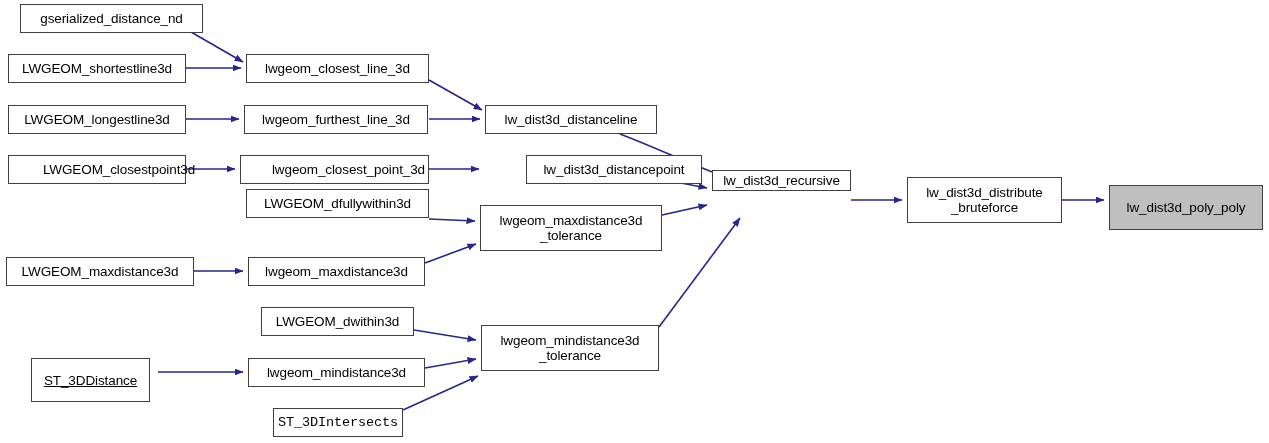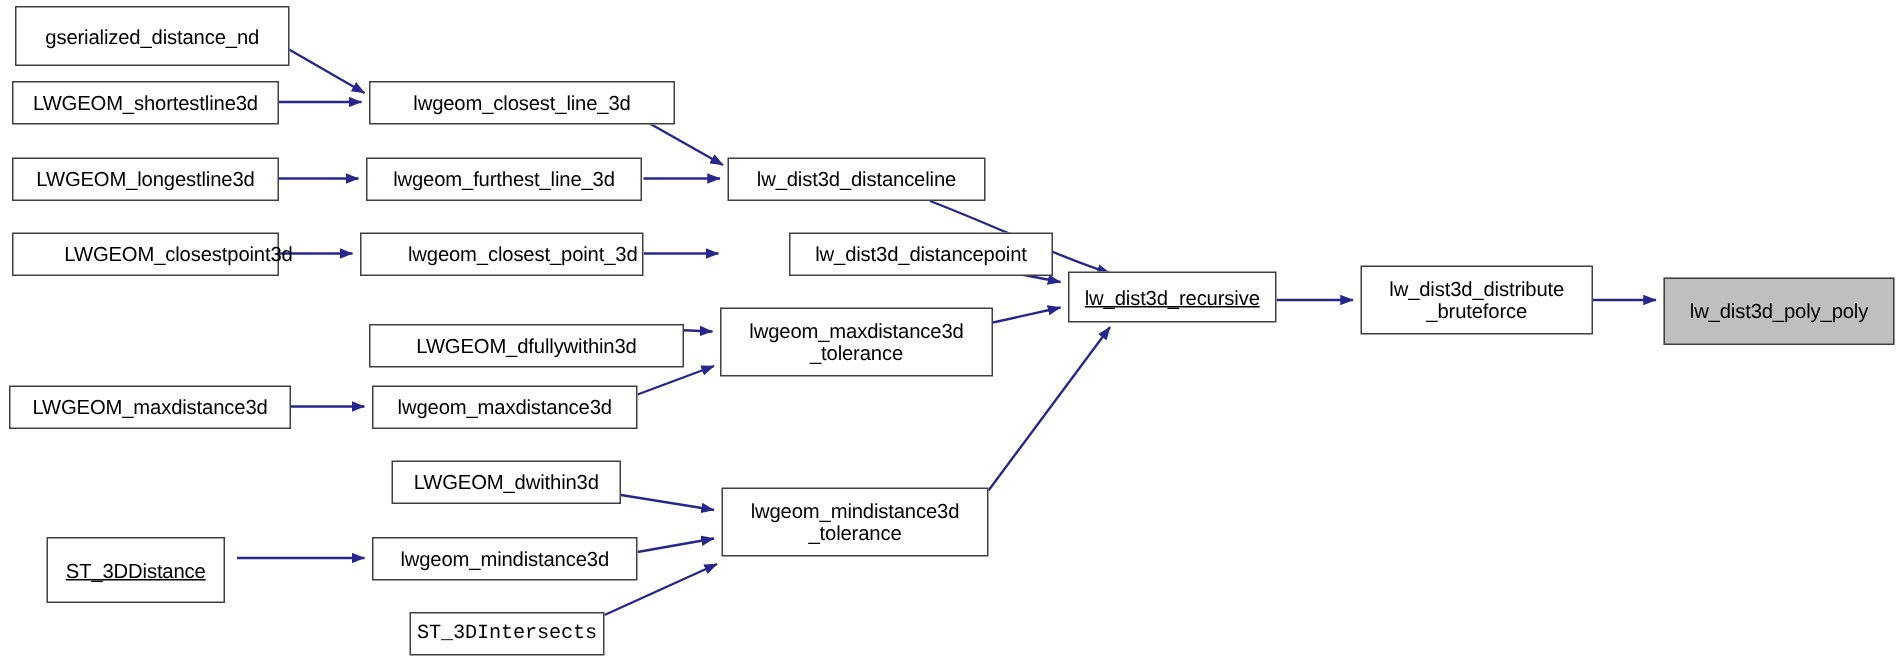--- a/index.html
+++ b/index.html
@@ -71,38 +71,38 @@
         <path d="M403,410 L478,376" stroke="#26268c" stroke-width="1.6" fill="none" marker-end="url(#arrowhead)"></path>
         <path d="M620,134 C667,152 709,173 740,182" stroke="#26268c" stroke-width="1.6" fill="none" marker-end="url(#arrowhead)"></path>
         <path d="M660,179 L707,188" stroke="#26268c" stroke-width="1.6" fill="none" marker-end="url(#arrowhead)"></path>
         <path d="M662,215 L707,205" stroke="#26268c" stroke-width="1.6" fill="none" marker-end="url(#arrowhead)"></path>
         <path d="M659,327 L740,218" stroke="#26268c" stroke-width="1.6" fill="none" marker-end="url(#arrowhead)"></path>
         <path d="M851,200 L902,200" stroke="#26268c" stroke-width="1.6" fill="none" marker-end="url(#arrowhead)"></path>
         <path d="M1062,200 L1104,200" stroke="#26268c" stroke-width="1.6" fill="none" marker-end="url(#arrowhead)"></path>
       </g>
   </svg>
   <div id="nodes">
-      <div class="node" style="left: 10px; top: 4px; width: 183px; height: 40px;">gserialized_distance_nd</div>
+      <div class="node" style="left: 20px; top: 4px; width: 183px; height: 29px;">gserialized_distance_nd</div>
       <div class="node" style="left: 8px; top: 54px; width: 178px; height: 29px;">LWGEOM_shortestline3d</div>
       <div class="node" style="left: 8px; top: 105px; width: 178px; height: 29px;">LWGEOM_longestline3d</div>
       <div class="node" style="left: 8px; top: 155px; width: 178px; height: 29px; padding-left: 44px;">LWGEOM_closestpoint3d</div>
       <div class="node" style="left: 6px; top: 257px; width: 188px; height: 29px;">LWGEOM_maxdistance3d</div>
       <div class="node" style="left: 31px; top: 358px; width: 119px; height: 44px; text-decoration: underline;">ST_3DDistance</div>
-      <div class="node" style="left: 246px; top: 54px; width: 204px; height: 29px;">lwgeom_closest_line_3d</div>
+      <div class="node" style="left: 246px; top: 54px; width: 183px; height: 29px;">lwgeom_closest_line_3d</div>
       <div class="node" style="left: 244px; top: 105px; width: 184px; height: 29px;">lwgeom_furthest_line_3d</div>
       <div class="node" style="left: 240px; top: 155px; width: 189px; height: 29px; padding-left: 28px;">lwgeom_closest_point_3d</div>
-      <div class="node" style="left: 246px; top: 216px; width: 210px; height: 29px;">LWGEOM_dfullywithin3d</div>
+      <div class="node" style="left: 246px; top: 189px; width: 183px; height: 29px;">LWGEOM_dfullywithin3d</div>
       <div class="node" style="left: 248px; top: 257px; width: 177px; height: 29px;">lwgeom_maxdistance3d</div>
       <div class="node" style="left: 261px; top: 307px; width: 153px; height: 29px;">LWGEOM_dwithin3d</div>
       <div class="node" style="left: 248px; top: 358px; width: 177px; height: 29px;">lwgeom_mindistance3d</div>
       <div class="node" style="left: 273px; top: 408px; width: 130px; height: 29px; font-family: Liberation Mono, monospace;">ST_3DIntersects</div>
       <div class="node" style="left: 485px; top: 105px; width: 172px; height: 29px;">lw_dist3d_distanceline</div>
       <div class="node" style="left: 504px; top: 155px; width: 176px; height: 29px; margin-left: 22px;">lw_dist3d_distancepoint</div>
       <div class="node" style="left: 480px; top: 205px; width: 182px; height: 46px;">lwgeom_maxdistance3d
 _tolerance</div>
       <div class="node" style="left: 481px; top: 325px; width: 178px; height: 46px;">lwgeom_mindistance3d
 _tolerance</div>
-      <div class="node" style="left: 712px; top: 181px; width: 139px; height: 34px; text-decoration: underline;">lw_dist3d_recursive</div>
+      <div class="node" style="left: 712px; top: 170px; width: 139px; height: 21px;">lw_dist3d_recursive</div>
       <div class="node" style="left: 907px; top: 177px; width: 155px; height: 46px;">lw_dist3d_distribute
 _bruteforce</div>
       <div class="node highlight" style="left: 1109px; top: 185px; width: 154px; height: 45px;">lw_dist3d_poly_poly</div>
     </div>
 </div>
 
 </body></html>

